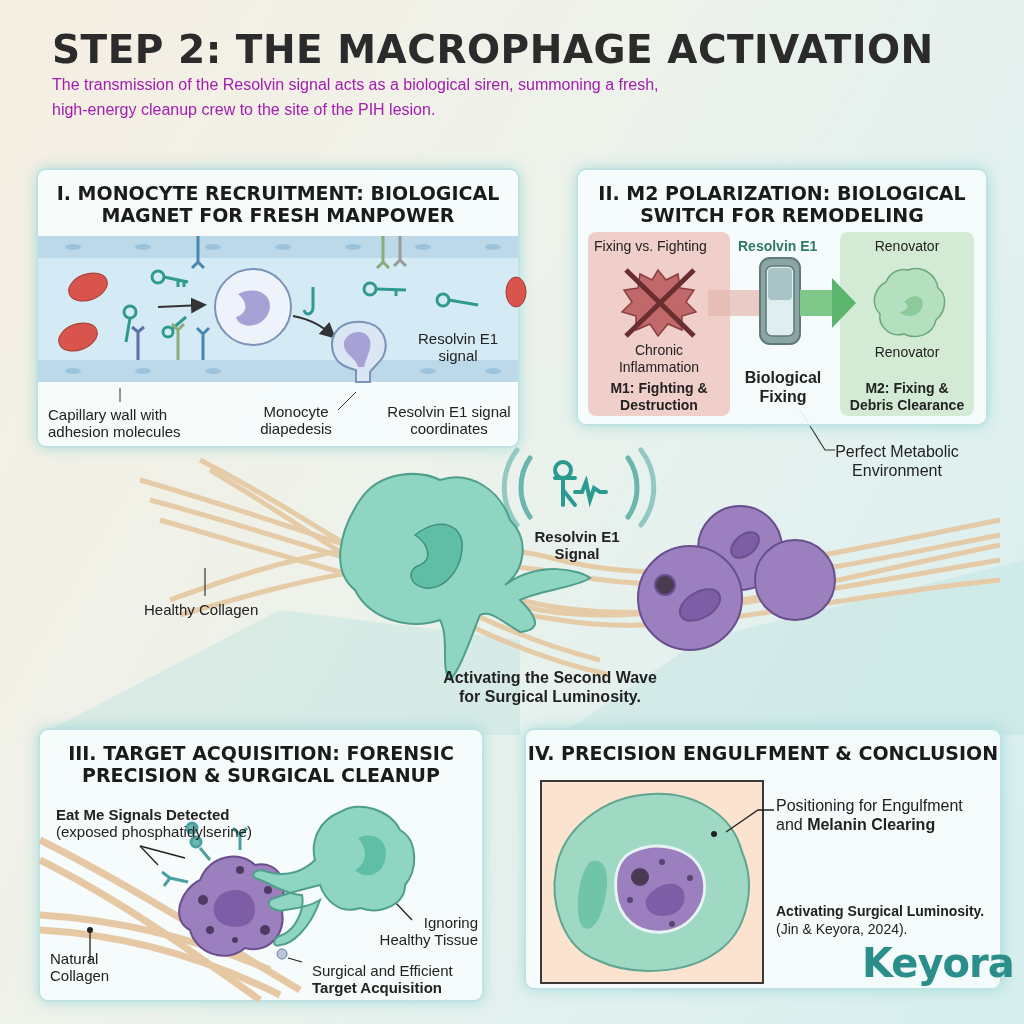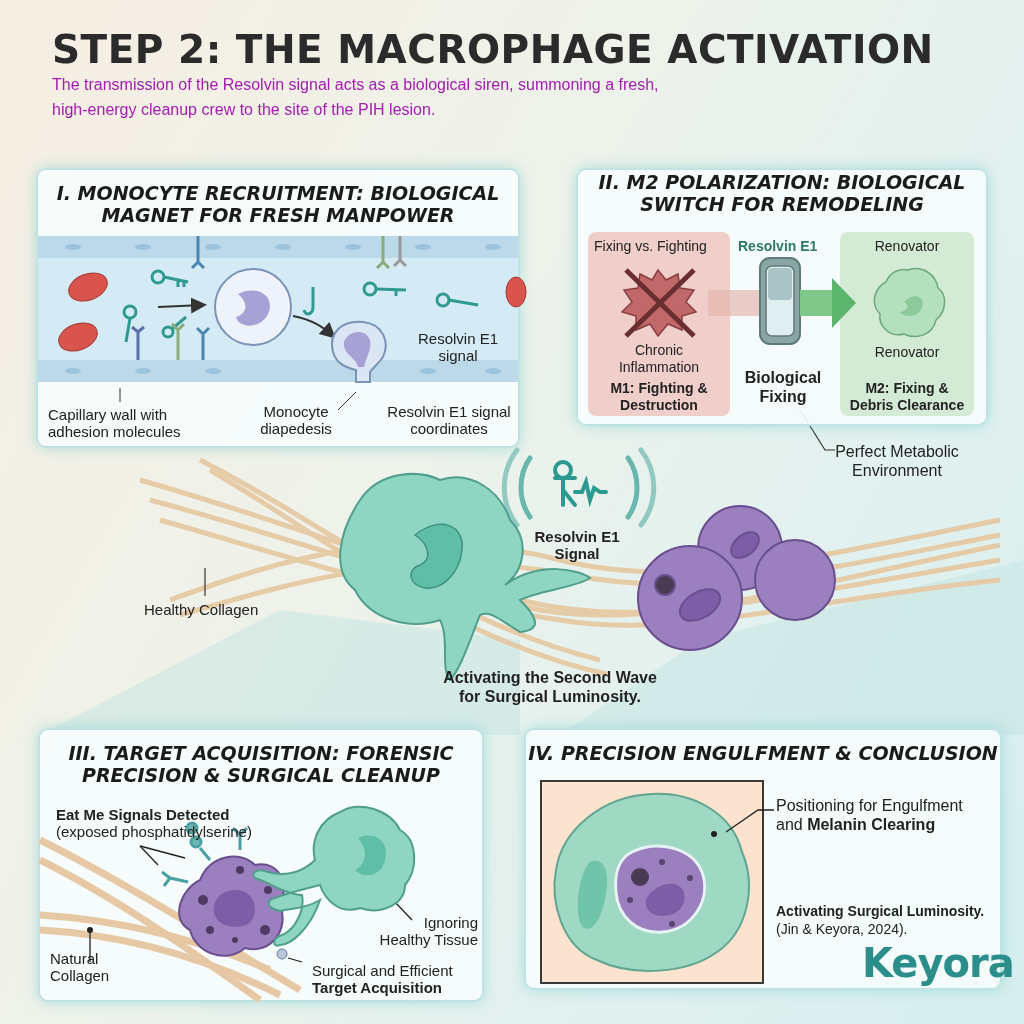--- a/index.html
+++ b/index.html
@@ -20,21 +20,21 @@
 
   .panel {
     position: absolute;
     background: rgba(246, 252, 252, 0.92);
     border: 2px solid #bfe3e2;
     border-radius: 10px;
     box-shadow: 0 0 14px rgba(120, 205, 205, 0.55);
   }
   .panel-title {
     font-family: "DejaVu Sans", sans-serif; font-weight: bold;
-    font-size: 19px; line-height: 22px; text-align: center; color: #1b1b1b; font-style: italic;
+    font-size: 19px; line-height: 22px; text-align: center; color: #1b1b1b;
   }
   .lbl { position: absolute; font-size: 15px; line-height: 17px; color: #222; }
   .lbl.b { font-weight: bold; }
   .lbl.c { text-align: center; }
   svg { position: absolute; overflow: visible; }
 
   
   #p1 { left: 36px; top: 168px; width: 484px; height: 280px; }
   
   #p2 { left: 576px; top: 168px; width: 412px; height: 258px; }
@@ -187,21 +187,21 @@
     <div>Monocyte</div>
     <div>diapedesis</div>
   </div>
   <div class="lbl c" style="left:344px;top:233px;width:134px;">
     <div>Resolvin E1 signal</div>
     <div>coordinates</div>
   </div>
 </div>
 
 <div class="panel" id="p2">
-  <div class="panel-title" style="margin-top:1px">II. M2 POLARIZATION: BIOLOGICAL</div>
+  <div class="panel-title" style="margin-top:12px">II. M2 POLARIZATION: BIOLOGICAL</div>
   <div class="panel-title">SWITCH FOR REMODELING</div>
   <div class="m1-box"></div>
   <div class="m2-box"></div>
   <svg style="left:0;top:0;width:412px;height:258px" viewBox="0 0 412 258">
     <rect x="130" y="120" width="60" height="26" fill="#e3b8ae" opacity="0.7"></rect>
     <g>
       <path d="M80,100 L88,110 L100,104 L102,118 L116,120 L108,132 L118,142 L104,146 L104,160 L90,154 L80,166 L72,154 L58,160 L58,146 L44,142 L54,132 L46,120 L60,118 L62,104 L74,110 Z" fill="#c0686a" stroke="#8a3e40" stroke-width="1.5"></path>
       <path d="M48,100 L116,166 M116,100 L48,166" stroke="#6b2e30" stroke-width="5"></path>
     </g>
     <g>

